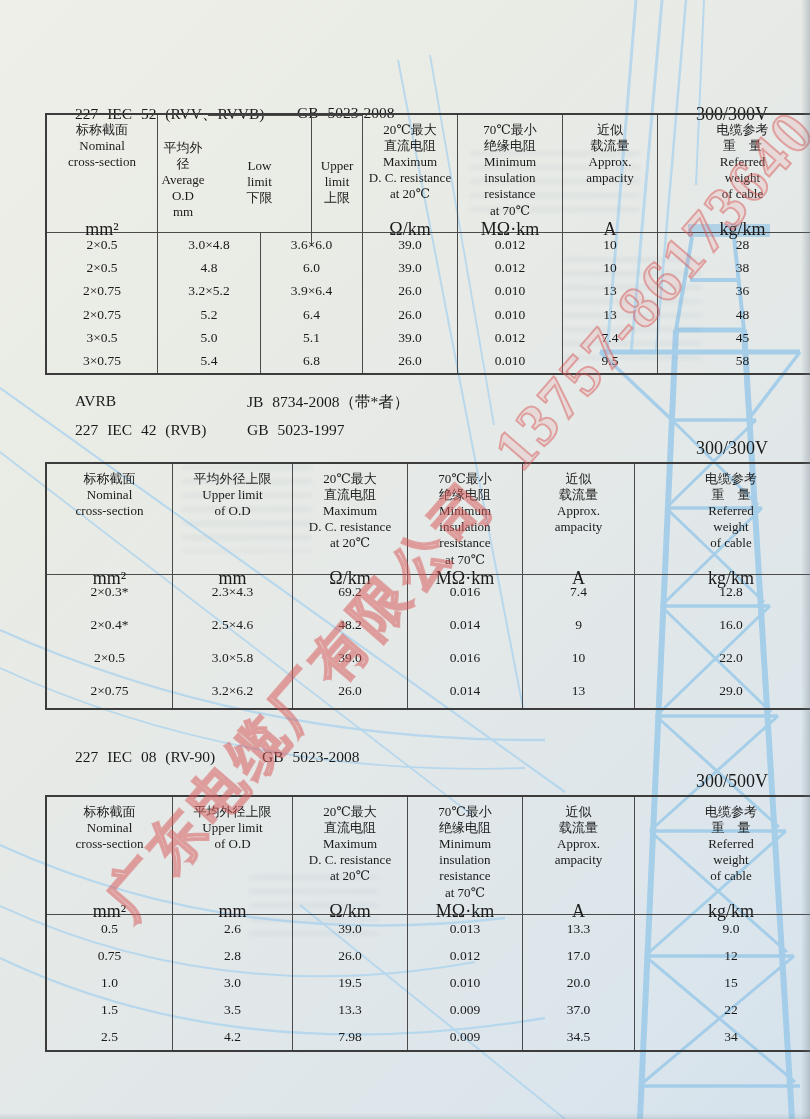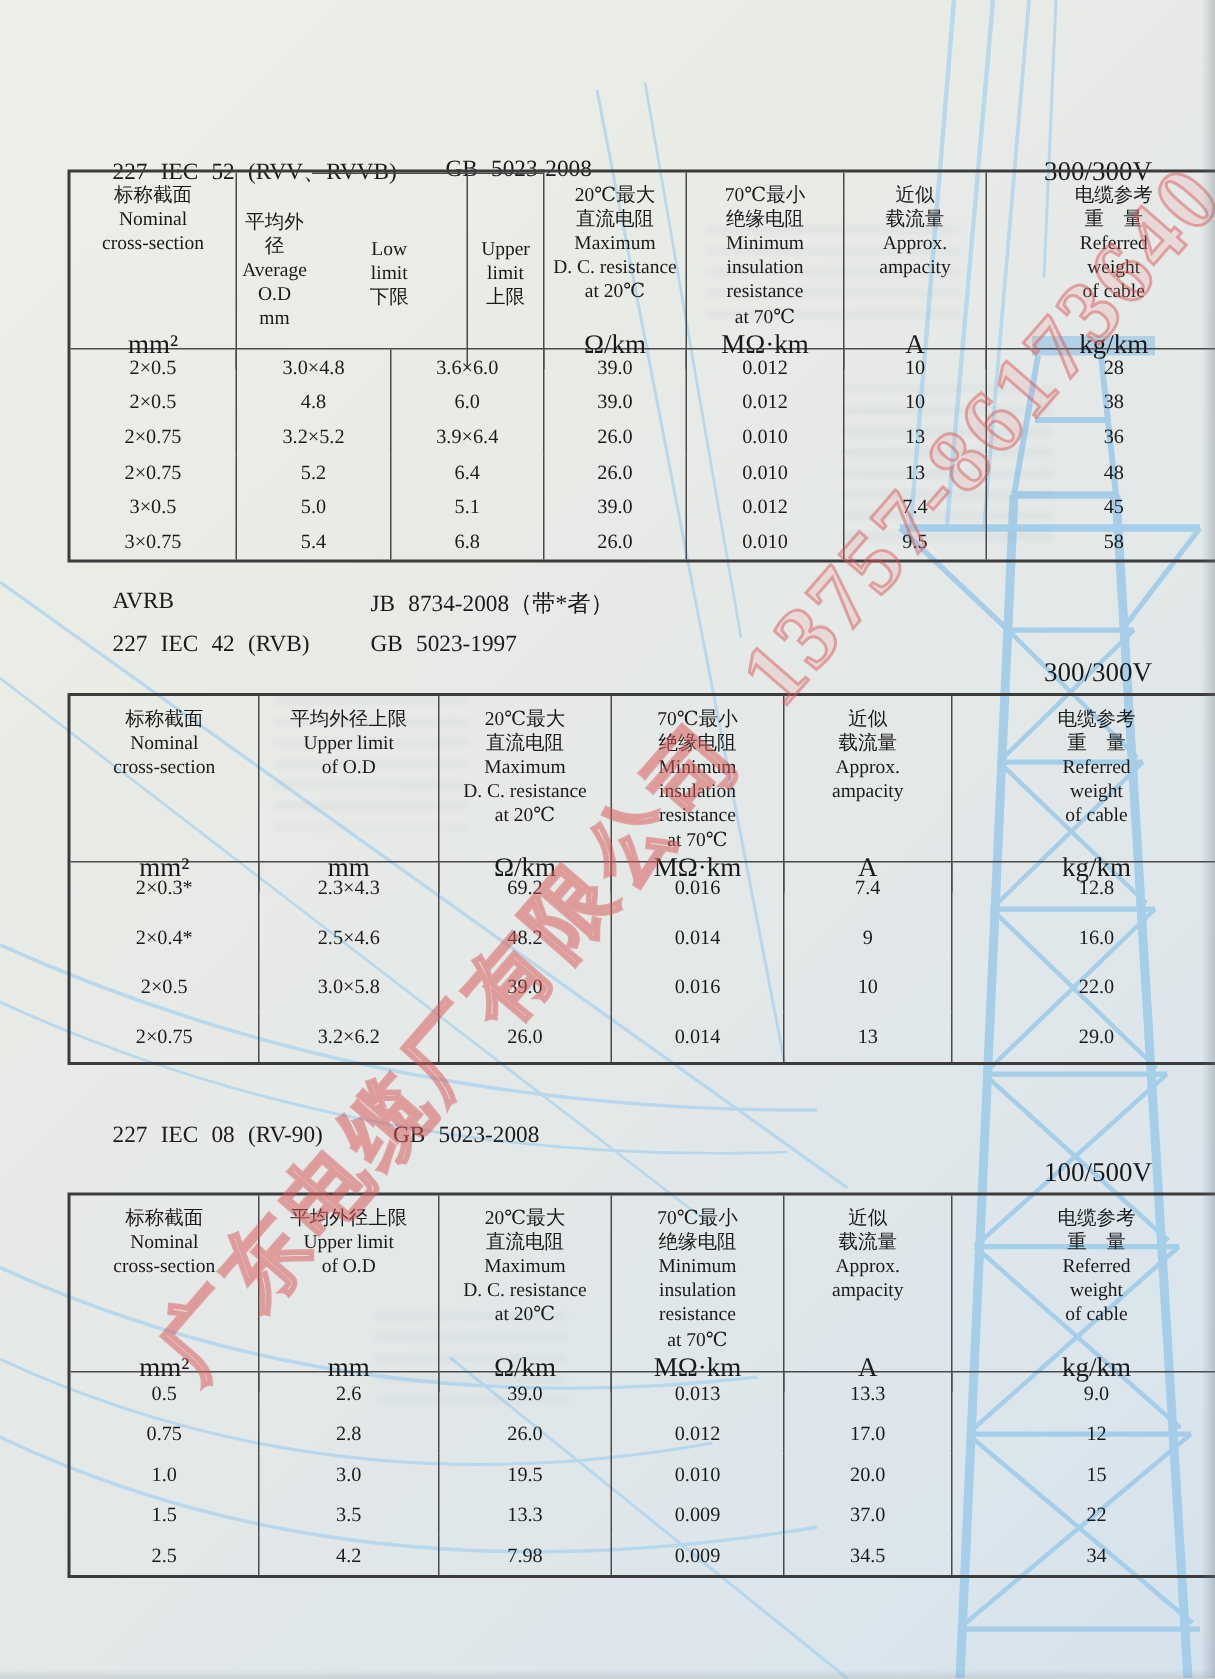--- a/index.html
+++ b/index.html
@@ -327,21 +327,21 @@
           <div class="tcell">29.0</div>
         </div>
       </div>
   </div>
 
   <div class="titlebar" id="bar3">
     <span class="tl">227 IEC 08 (RV-90)</span>
     <span class="tc">GB 5023-2008</span>
   </div>
   <div class="voltbar" id="bar3v">
-    <span class="voltage">100/500V</span>
+    <span class="voltage">300/500V</span>
   </div>
 
   <div class="tbl s3" id="tbl3">
     <div class="thead t3h">
       <div class="hcell">
         <div class="lines">标称截面
 Nominal
 cross-section</div>
         <div class="unit">mm²</div>
       </div>

